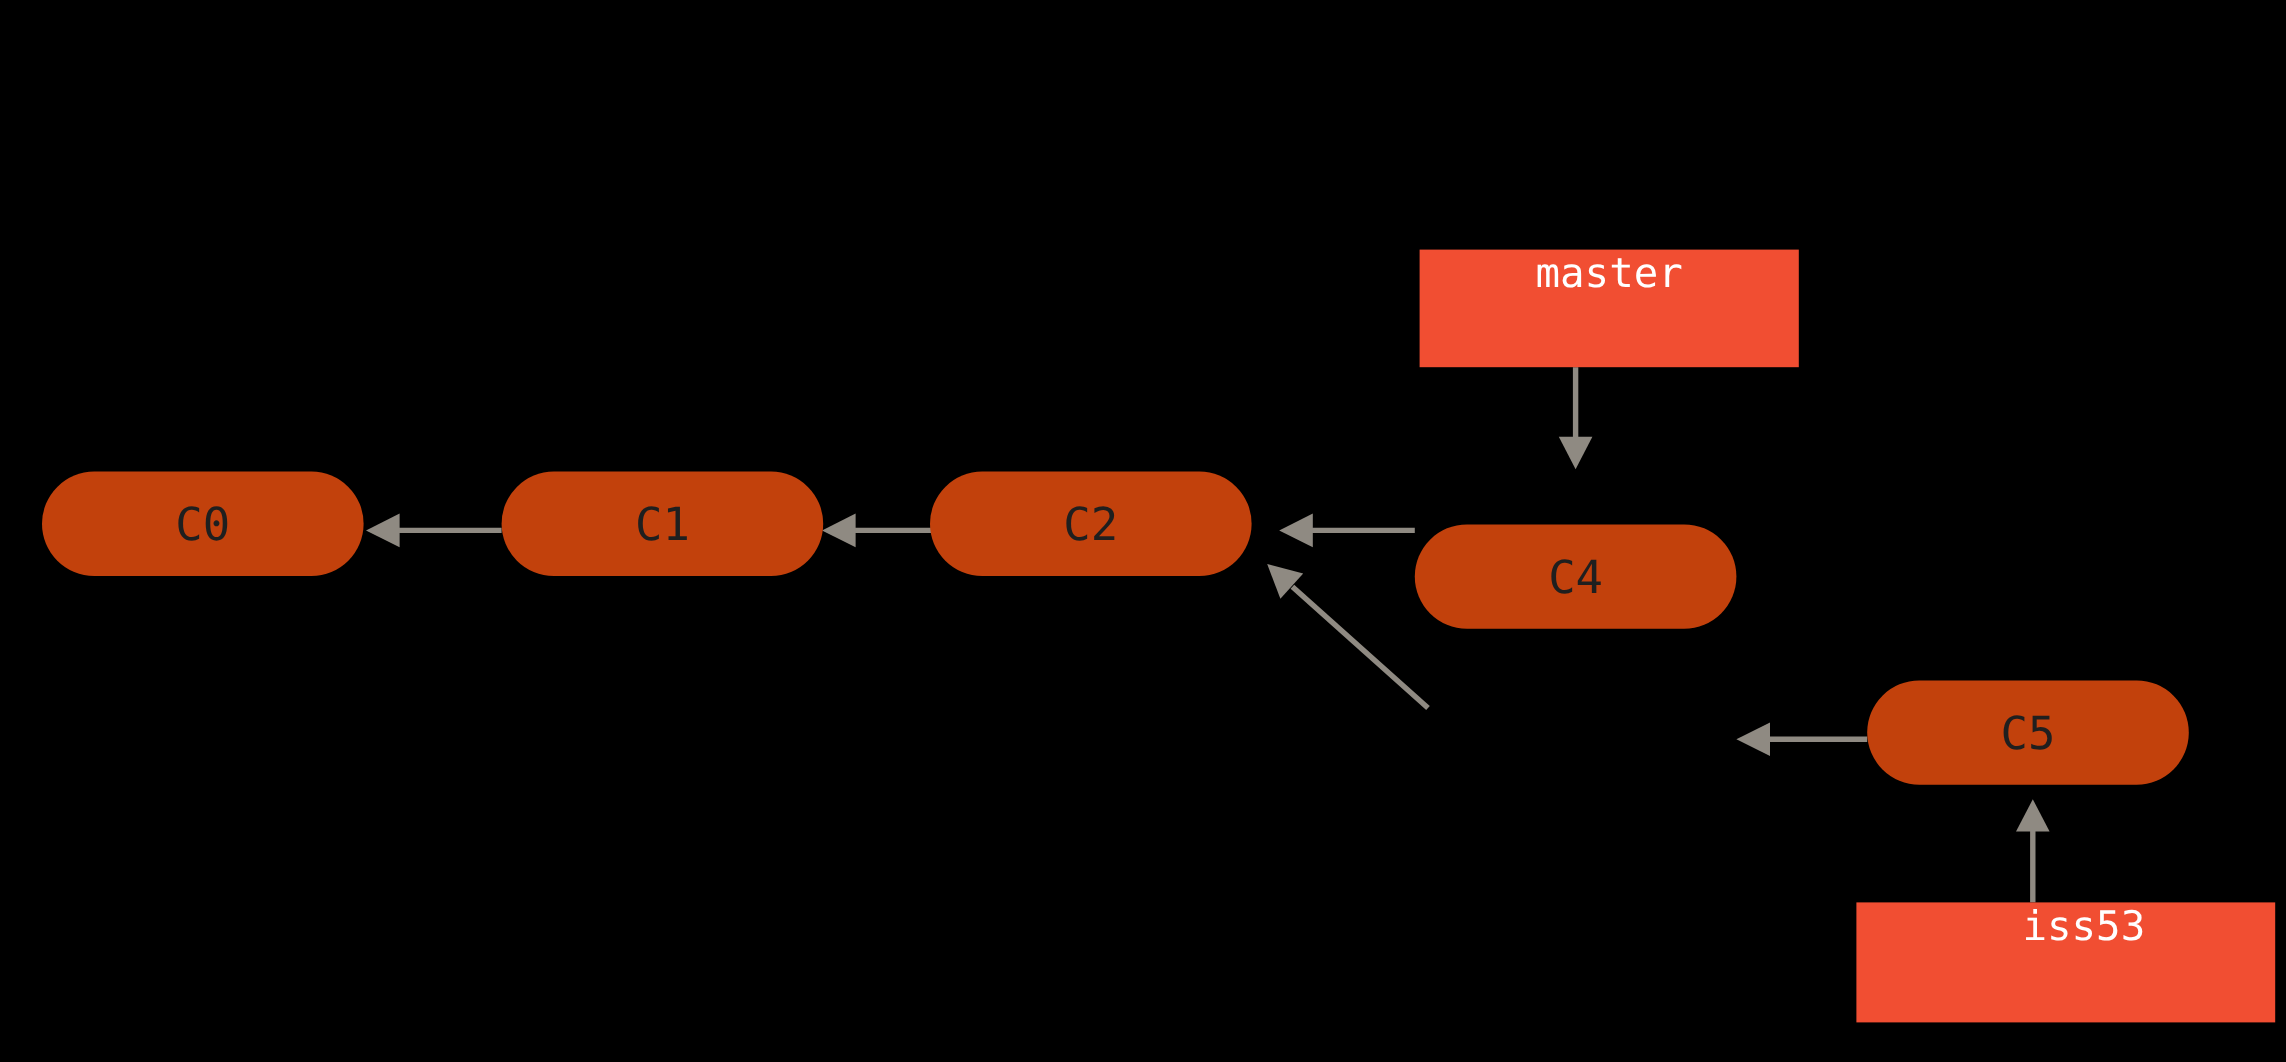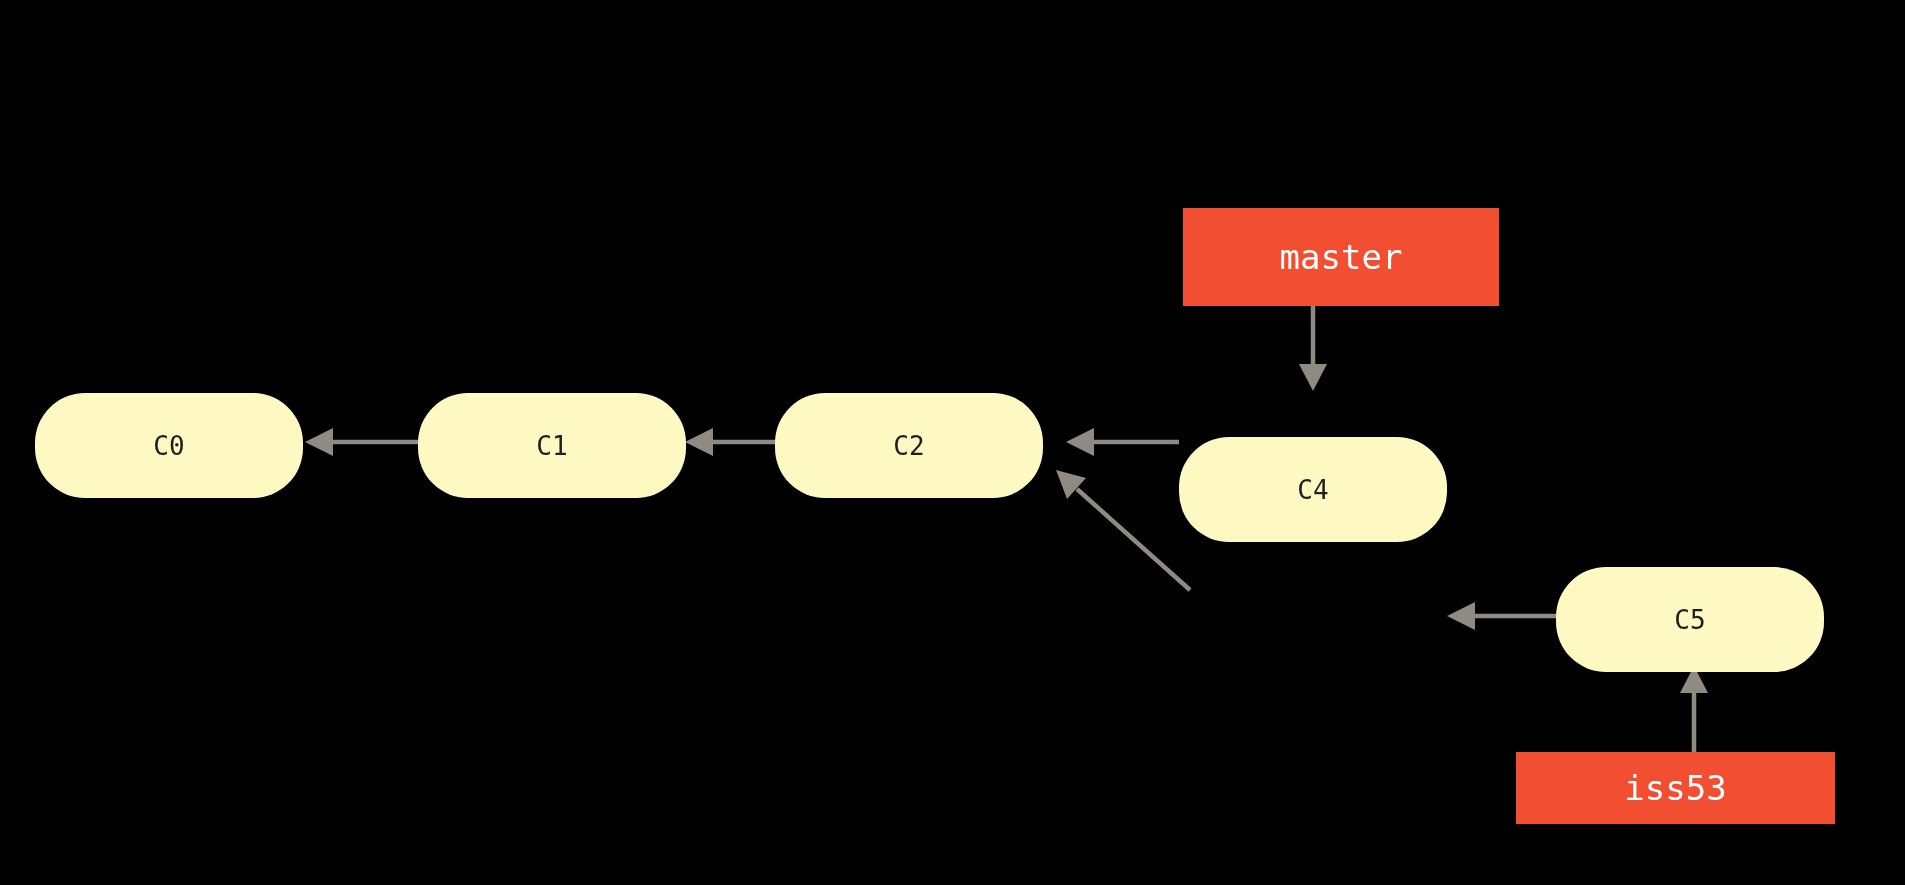--- a/index.html
+++ b/index.html
@@ -20,46 +20,45 @@
     stroke: #8f8a82;
     stroke-width: 4.5;
   }
   .arrows polygon {
     fill: #8f8a82;
     stroke: none;
   }
   .node {
     position: absolute;
     width: 268px;
-    height: 105px;
+    height: 87px;
     border-radius: 50px;
-    background: #fef9c3;
+    background: #c2410c;
     display: flex;
     align-items: center;
     justify-content: center;
-    font-size: 26px;
+    font-size: 38px;
     color: #1f1f1f;
   }
   .node-c0 { left: 35px;   top: 393px; }
   .node-c1 { left: 418px;  top: 393px; text-align: center; }
   .node-c2 { left: 775px;  top: 393px; }
   .node-c4 { left: 1179px; top: 393px; margin-top: 44px; }
   .node-c3 { left: 1180px; top: 567px; }
   .node-c5 { left: 1556px; top: 567px; }
   .branch {
     position: absolute;
     background: #f14e32;
     display: flex;
-    align-items: center;
     justify-content: center;
     font-size: 34px;
     color: #ffffff;
   }
   .branch-master { left: 1183px; top: 208px; width: 316px; height: 98px; }
-  .branch-iss53  { left: 1516px; top: 752px; width: 319px; height: 72px; }
+  .branch-iss53  { left: 1547px; top: 752px; width: 319px; height: 100px; padding-left: 30px; }
 </style>
 </head>
 <body>
 
 <div class="stage">
 
   <svg class="arrows" viewBox="0 0 1905 885" xmlns="http://www.w3.org/2000/svg">
     <g>
       <line x1="418" y1="442" x2="331" y2="442"></line>
       <polygon points="305,442 333,428 333,456"></polygon>

